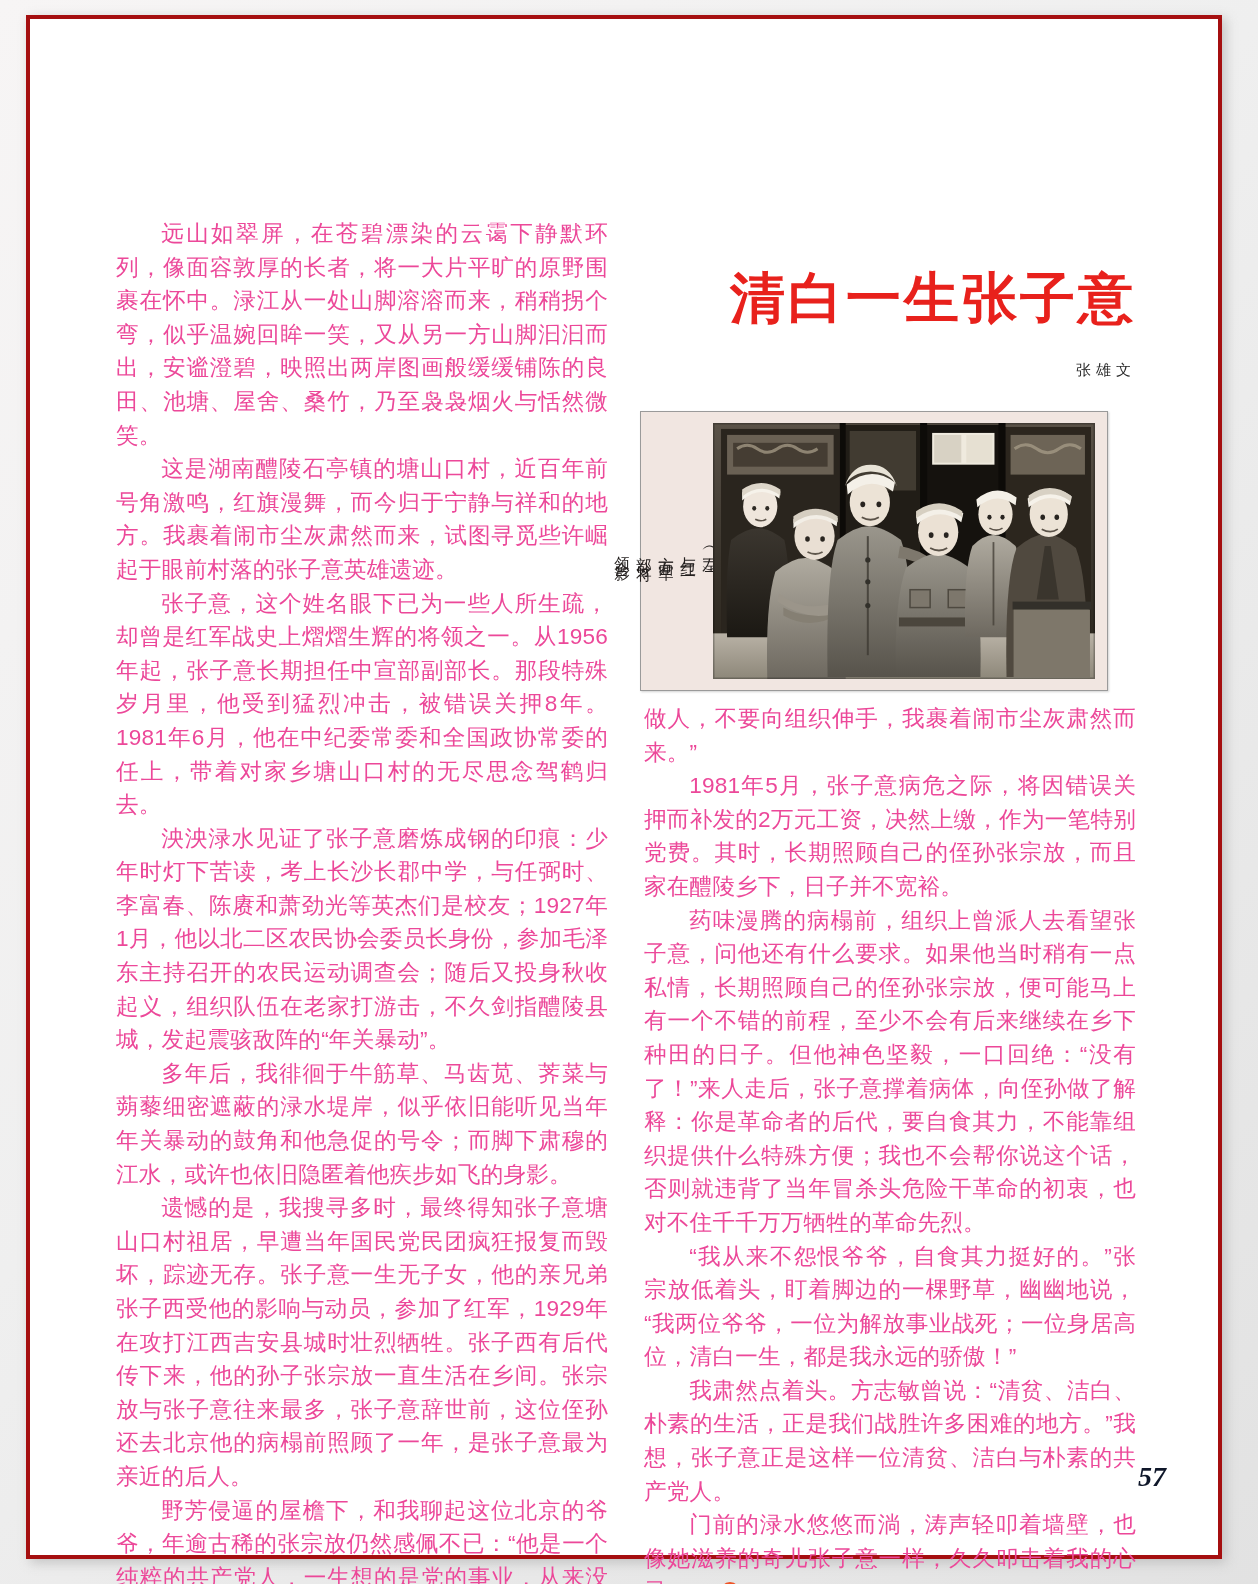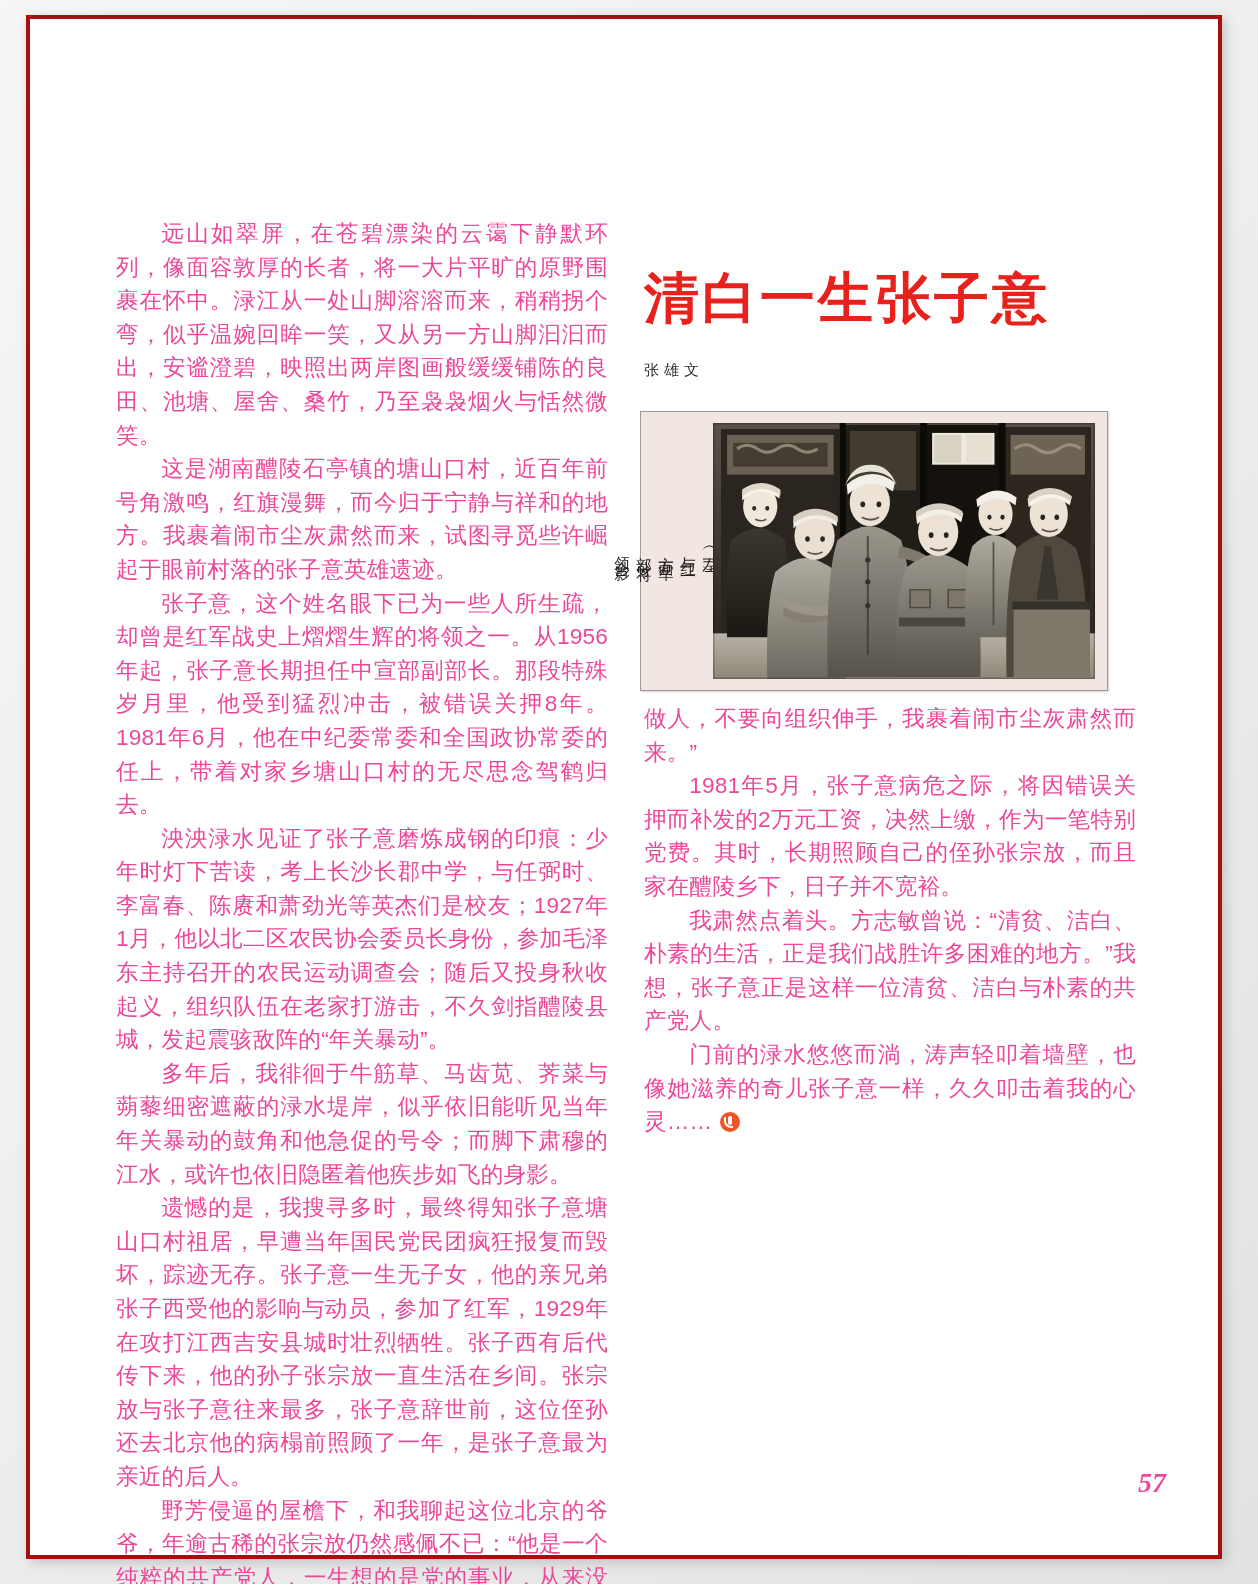--- a/index.html
+++ b/index.html
@@ -74,21 +74,21 @@
     margin: 0;
     letter-spacing: 0.2px;
   }
 
   
   .masthead {
     position: absolute;
     left: 614px;
     top: 198px;
     width: 492px;
-    text-align: left;
+    text-align: right;
   }
   .article-title {
     font-family: "Liberation Sans", "DejaVu Sans", sans-serif;
     font-weight: bold;
     font-size: 55px;
     line-height: 66px;
     color: #e8211c;
     letter-spacing: 3px;
     margin: 48px 0 0 0;
     white-space: nowrap;
@@ -175,26 +175,26 @@
     border: 2px solid #ffffff;
     border-right: none;
     border-top: none;
     border-bottom-left-radius: 7px;
   }
 
   
   .folio {
     position: absolute;
     right: 52px;
-    bottom: 56px;
+    bottom: 62px;
     font-family: "Liberation Serif", "DejaVu Serif", serif;
     font-style: italic;
     font-weight: bold;
     font-size: 28px;
-    color: #ec4899;
+    color: #0f172a;
   }
 </style>
 </head>
 <body>
 
 <div class="page-outer">
   <div class="page-shadow"></div>
 
   <div class="page">
     <div class="page-inner">
@@ -345,20 +345,22 @@
           <p class="para">张子意，这个姓名眼下已为一些人所生疏，却曾是红军战史上熠熠生辉的将领之一。从1956年起，张子意长期担任中宣部副部长。那段特殊岁月里，他受到猛烈冲击，被错误关押8年。1981年6月，他在中纪委常委和全国政协常委的任上，带着对家乡塘山口村的无尽思念驾鹤归去。</p>
           <p class="para">泱泱渌水见证了张子意磨炼成钢的印痕：少年时灯下苦读，考上长沙长郡中学，与任弼时、李富春、陈赓和萧劲光等英杰们是校友；1927年1月，他以北二区农民协会委员长身份，参加毛泽东主持召开的农民运动调查会；随后又投身秋收起义，组织队伍在老家打游击，不久剑指醴陵县城，发起震骇敌阵的“年关暴动”。</p>
           <p class="para">多年后，我徘徊于牛筋草、马齿苋、荠菜与蒴藜细密遮蔽的渌水堤岸，似乎依旧能听见当年年关暴动的鼓角和他急促的号令；而脚下肃穆的江水，或许也依旧隐匿着他疾步如飞的身影。</p>
           <p class="para">遗憾的是，我搜寻多时，最终得知张子意塘山口村祖居，早遭当年国民党民团疯狂报复而毁坏，踪迹无存。张子意一生无子女，他的亲兄弟张子西受他的影响与动员，参加了红军，1929年在攻打江西吉安县城时壮烈牺牲。张子西有后代传下来，他的孙子张宗放一直生活在乡间。张宗放与张子意往来最多，张子意辞世前，这位侄孙还去北京他的病榻前照顾了一年，是张子意最为亲近的后人。</p>
           <p class="para">野芳侵逼的屋檐下，和我聊起这位北京的爷爷，年逾古稀的张宗放仍然感佩不已：“他是一个纯粹的共产党人，一生想的是党的事业，从来没有为家人和我们这些后人考虑过丁点私事。他时常告诫我们，要清清白白</p>
         </div>
 
         <div class="col col-right">
           <p class="para" style="margin-top:485px;text-indent:0;">做人，不要向组织伸手，我裹着闹市尘灰肃然而来。”</p>
           <p class="para">1981年5月，张子意病危之际，将因错误关押而补发的2万元工资，决然上缴，作为一笔特别党费。其时，长期照顾自己的侄孙张宗放，而且家在醴陵乡下，日子并不宽裕。</p>
+          <p class="para">药味漫腾的病榻前，组织上曾派人去看望张子意，问他还有什么要求。如果他当时稍有一点私情，长期照顾自己的侄孙张宗放，便可能马上有一个不错的前程，至少不会有后来继续在乡下种田的日子。但他神色坚毅，一口回绝：“没有了！”来人走后，张子意撑着病体，向侄孙做了解释：你是革命者的后代，要自食其力，不能靠组织提供什么特殊方便；我也不会帮你说这个话，否则就违背了当年冒杀头危险干革命的初衷，也对不住千千万万牺牲的革命先烈。</p>
+          <p class="para">“我从来不怨恨爷爷，自食其力挺好的。”张宗放低着头，盯着脚边的一棵野草，幽幽地说，“我两位爷爷，一位为解放事业战死；一位身居高位，清白一生，都是我永远的骄傲！”</p>
           <p class="para">我肃然点着头。方志敏曾说：“清贫、洁白、朴素的生活，正是我们战胜许多困难的地方。”我想，张子意正是这样一位清贫、洁白与朴素的共产党人。</p>
           <p class="para"><span>门前的渌水悠悠而淌，涛声轻叩着墙壁，也像她滋养的奇儿张子意一样，久久叩击着我的心灵……</span><span class="end-mark"></span></p>
         </div>
 
       </div>
 
       <div class="folio">57</div>
 
     </div>
   </div>

